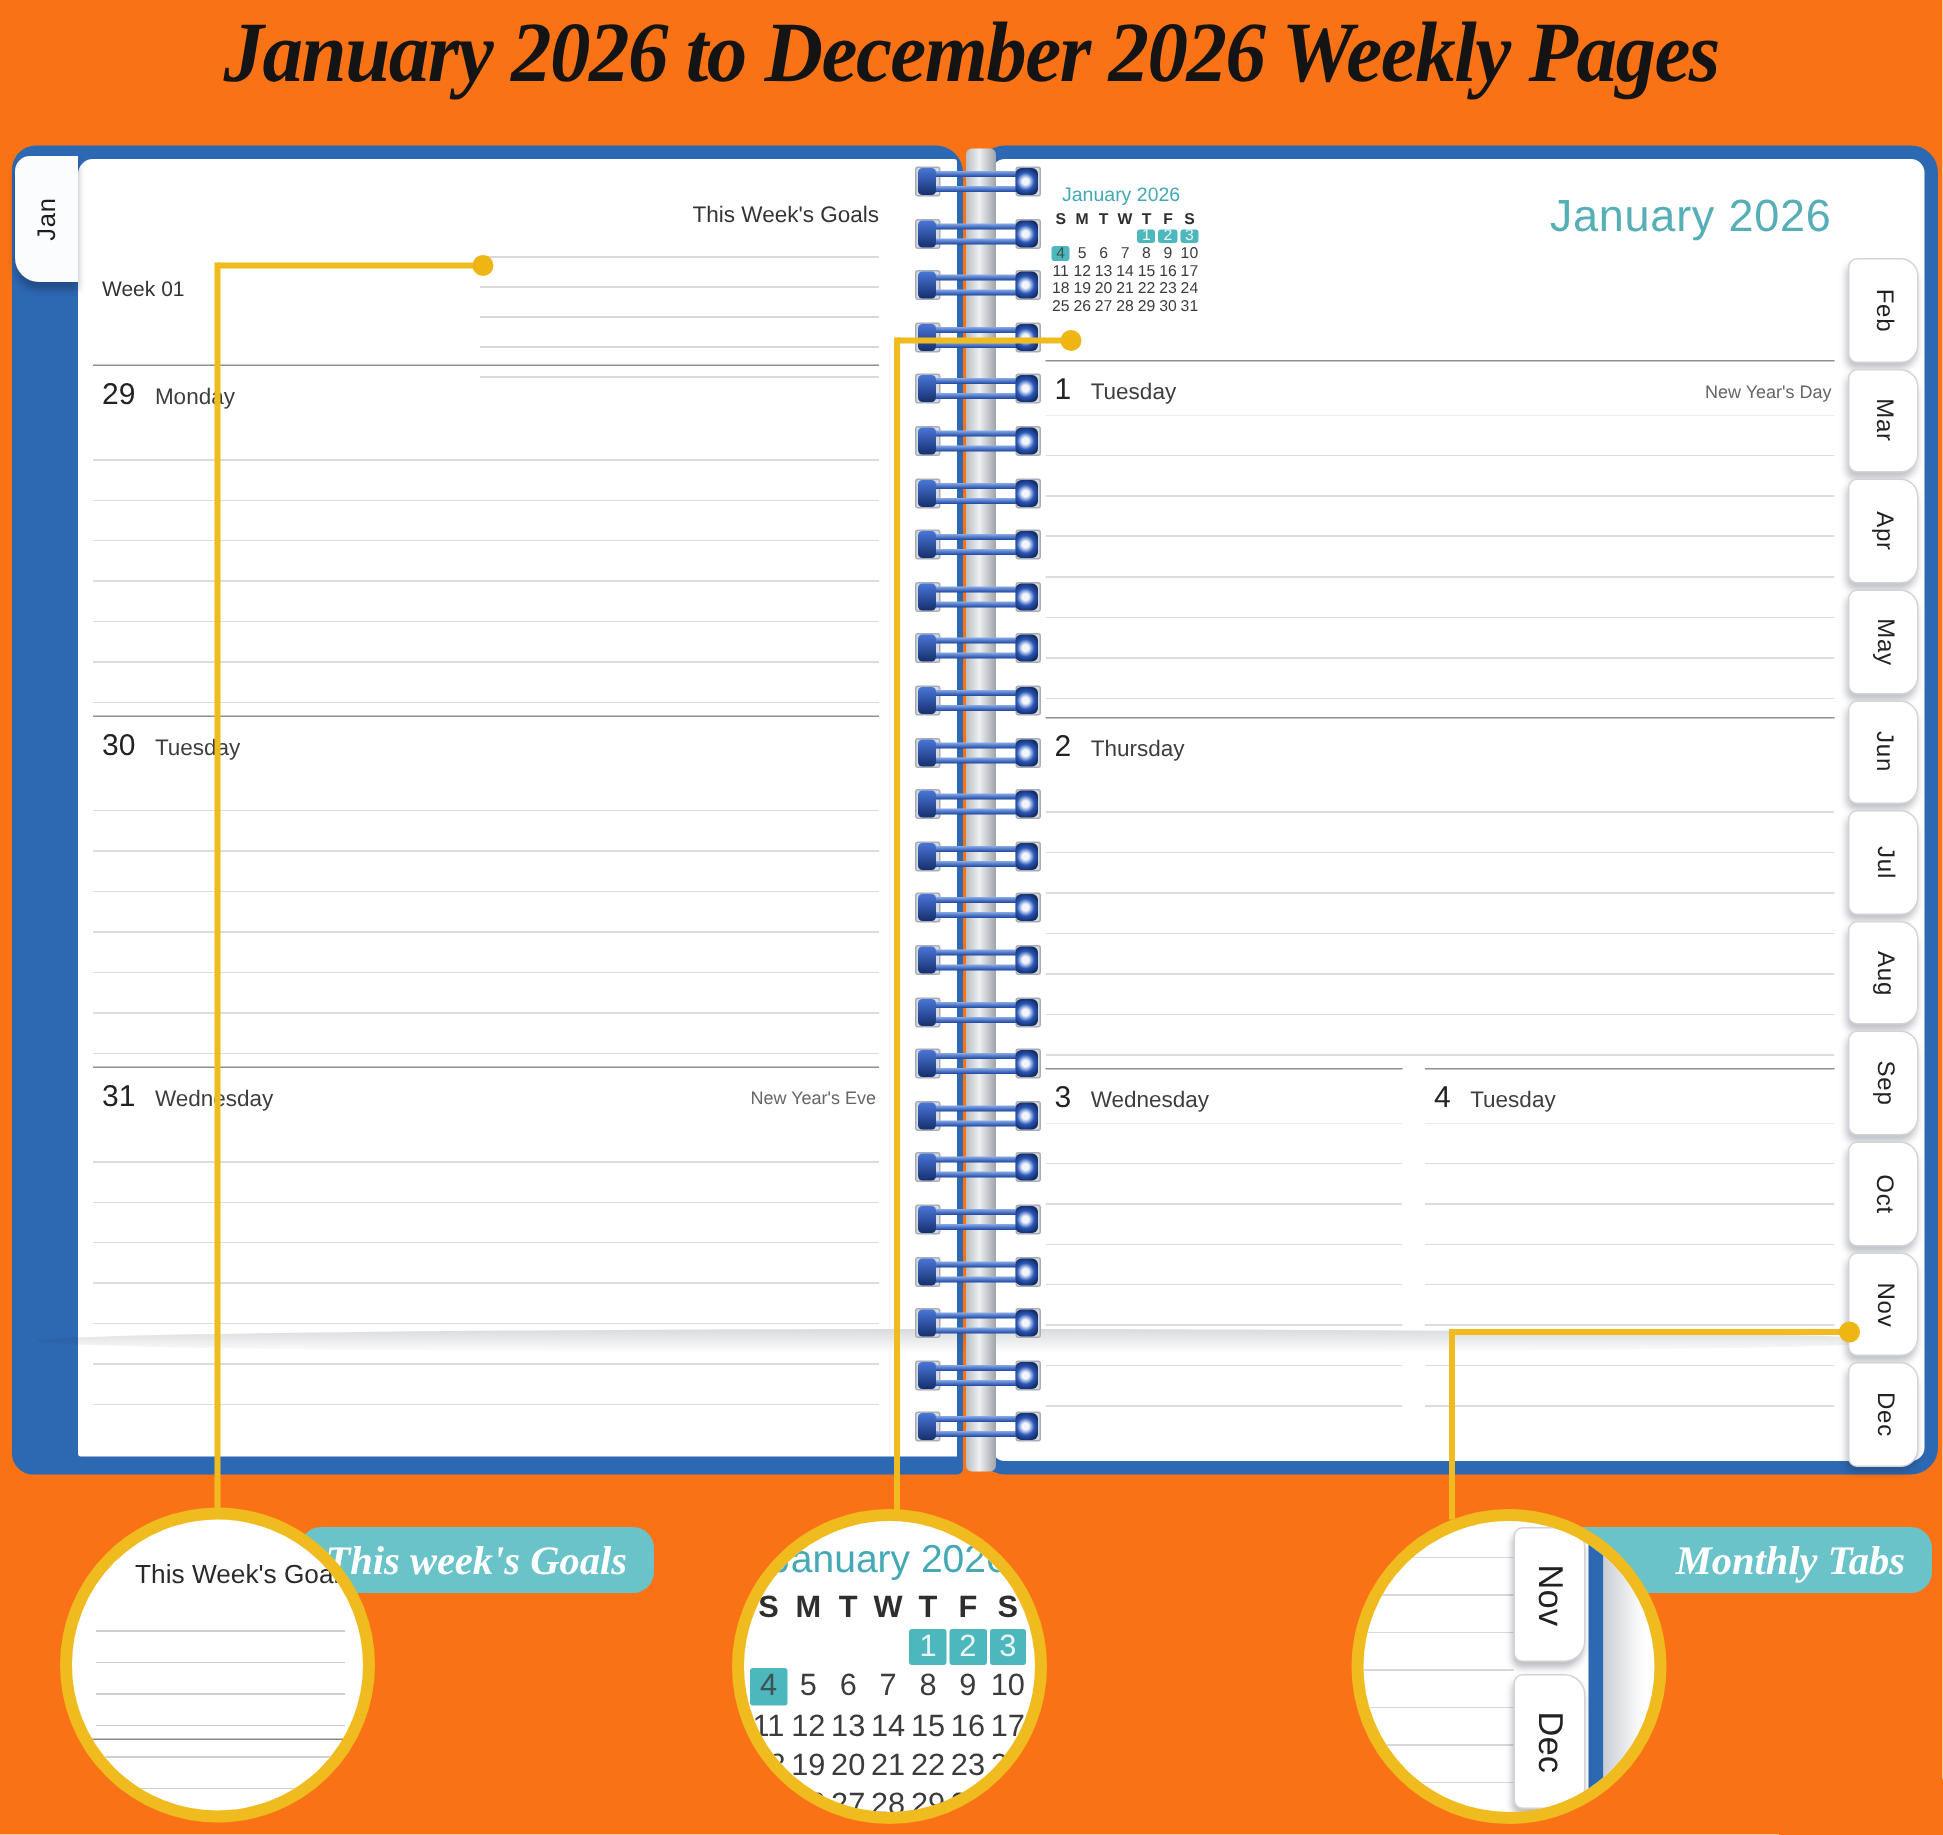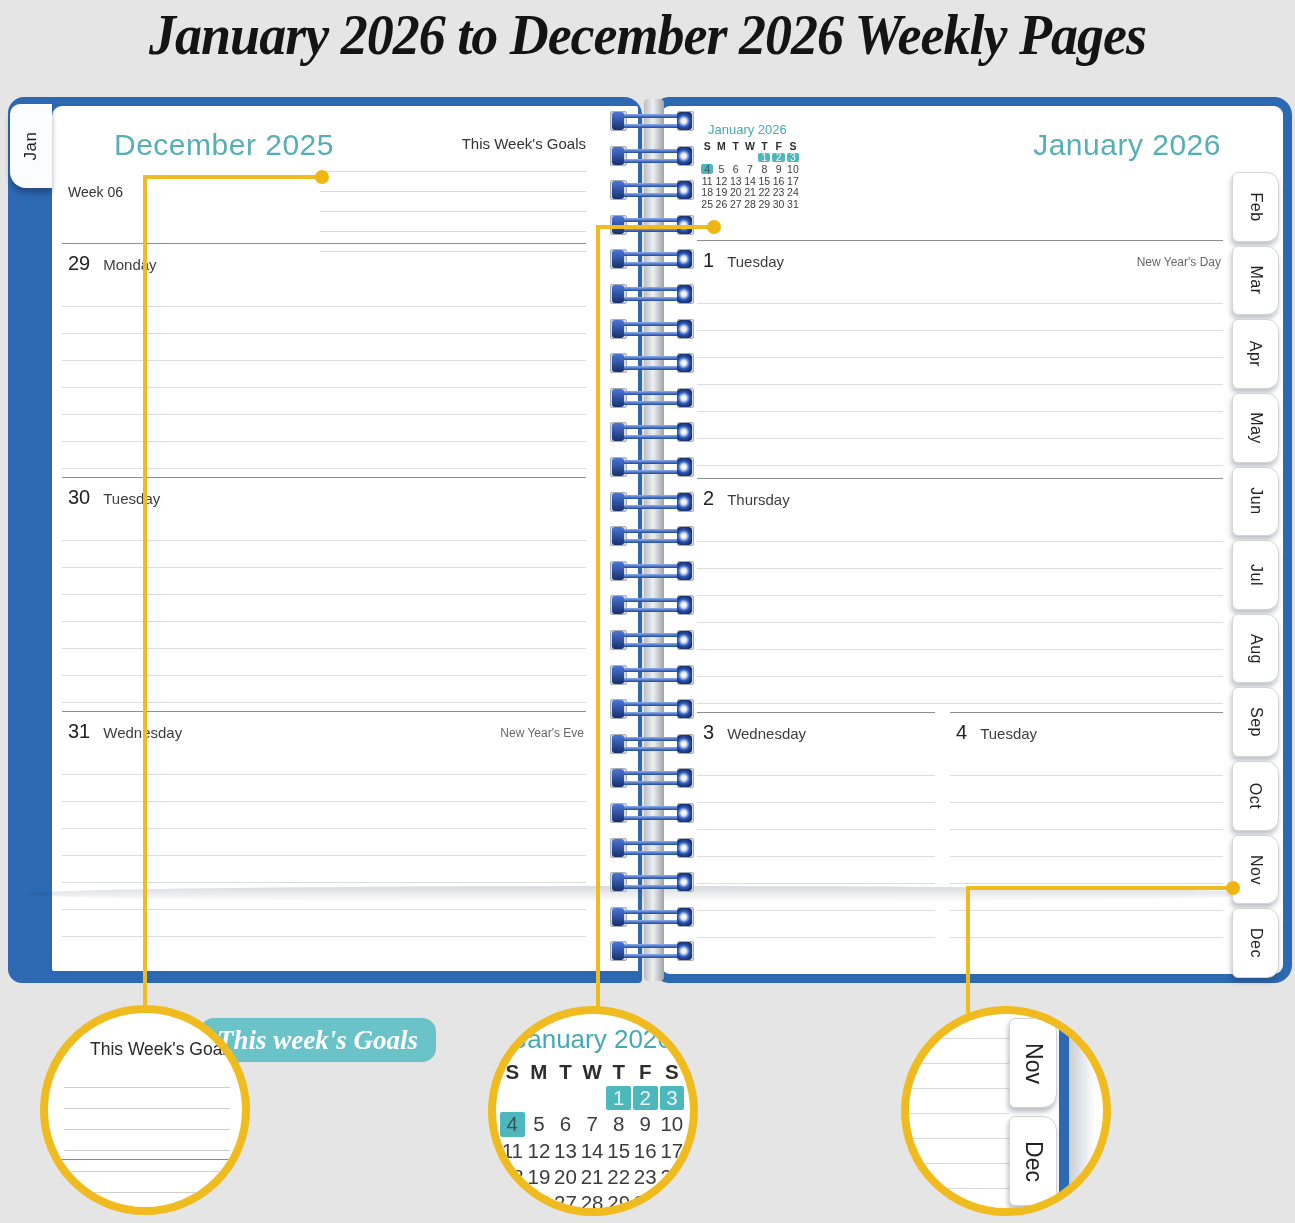--- a/index.html
+++ b/index.html
@@ -1,16 +1,16 @@
 <!DOCTYPE html>
 <html><head>
 <meta charset="utf-8">
 <style>
   html,body{margin:0;padding:0;background:#fff;}
-  .stage{position:relative;width:1295px;height:1223px;background:#e5e5e5;overflow:hidden;
+  .stage{position:relative;width:1295px;height:1223px;background:#f97316;overflow:hidden;
          font-family:"Liberation Sans","DejaVu Sans",sans-serif;}
 
   
   .headline{position:absolute;left:0;top:0;width:100%;margin:0;text-align:center;
     font-family:"Liberation Serif","DejaVu Serif",serif;font-style:italic;font-weight:700;
     font-size:54px;line-height:66px;color:#141414;letter-spacing:-1px;transform:scaleY(1.06);transform-origin:top;}
 
   
   .planner{position:absolute;left:8px;top:97px;width:1284px;height:886px;}
   .planner-shadow{position:absolute;left:24px;top:886px;right:24px;height:16px;
@@ -127,24 +127,23 @@
 <body>
 
 <div class="stage">
 
   <h1 class="headline">January 2026 to December 2026 Weekly Pages</h1>
 
   <div class="planner">
 
     <div class="cover-left">
       <div class="page-left">
-        <div class="month-title mt-left">December 2025</div>
         <div class="goals-heading">This Week's Goals</div>
         <div class="goals-lines"></div>
-        <div class="week-label">Week 06</div>
+        <div class="week-label">Week 01</div>
 
         <div class="days-wrap dw-left">
           <div class="day-sec h233">
             <div class="day-head">
               <span class="day-num">29</span>
               <span class="day-name">Monday</span>
               <span class="day-note"></span>
             </div>
             <div class="day-lines"></div>
           </div>
@@ -510,20 +509,21 @@
     <div class="yline" style="left:596px;top:225px;width:4px;height:788px;"></div>
     <div class="ydot" style="left:707px;top:220px;"></div>
   </div>
   <div>
     <div class="yline" style="left:968px;top:886px;width:266px;height:4px;"></div>
     <div class="yline" style="left:966px;top:886px;width:4px;height:127px;"></div>
     <div class="ydot" style="left:1226px;top:881px;"></div>
   </div>
 
   <div class="callout-label" style="left:200px;width:236px;">This week's Goals</div>
+  <div class="callout-label" style="left:1040px;width:248px;">Monthly Tabs</div>
 
   <div class="callout-circle" style="left:40px;top:1005px;">
     <div class="cc-inner">
       <div class="c1-title">This Week's Goals</div>
       <div class="c1-lines"></div>
       <div class="c1-divider"></div>
     </div>
   </div>
 
   <div class="callout-circle" style="left:488px;top:1006px;">

